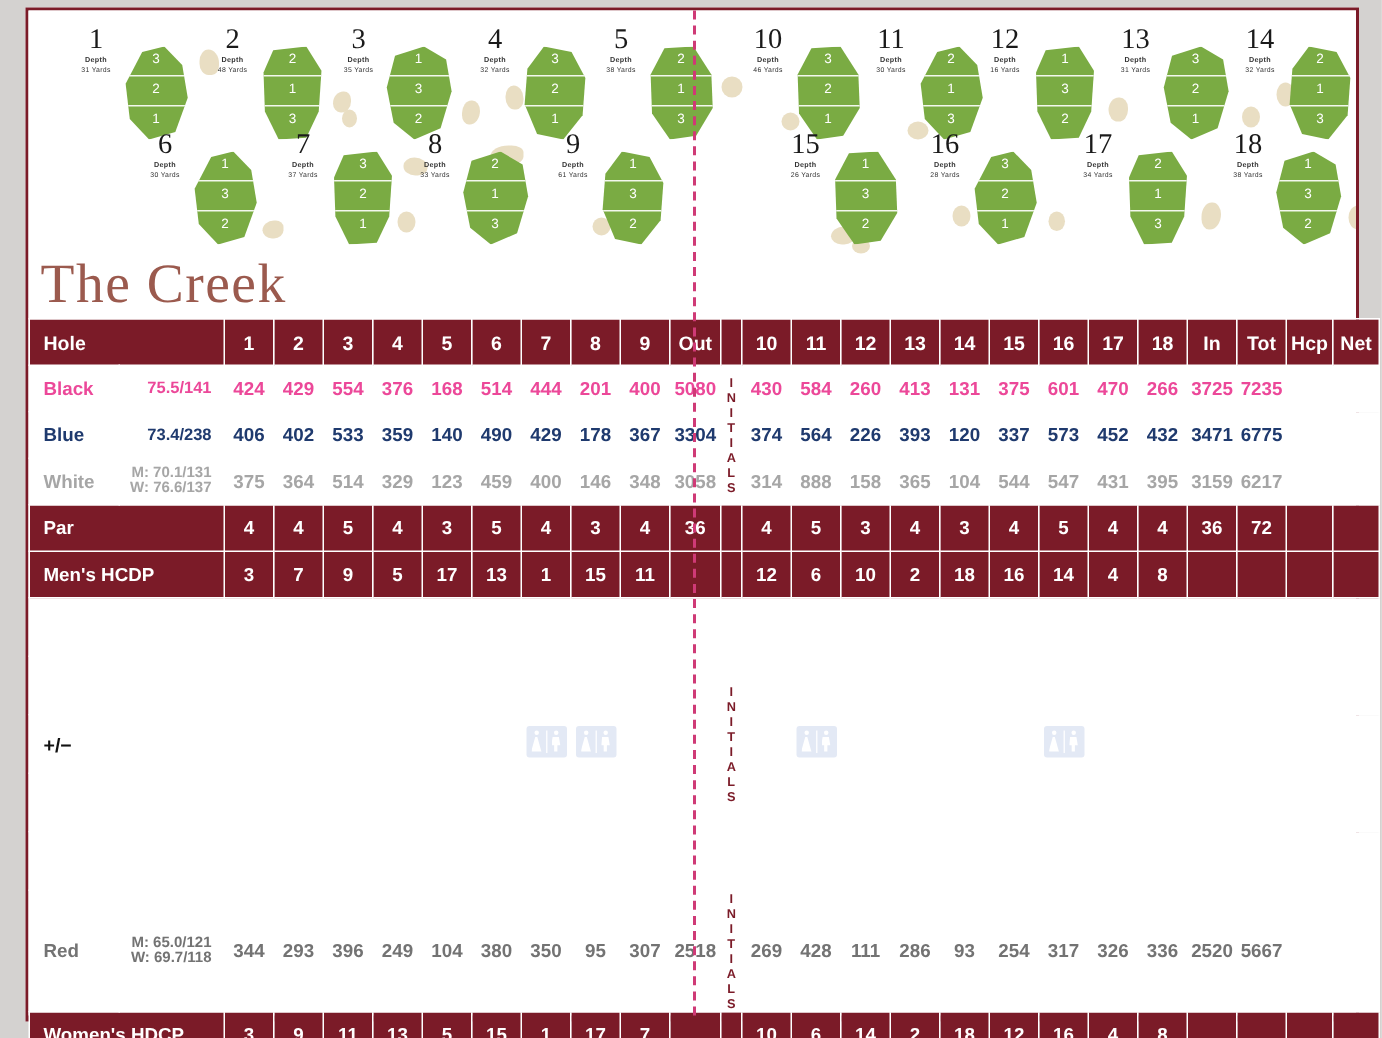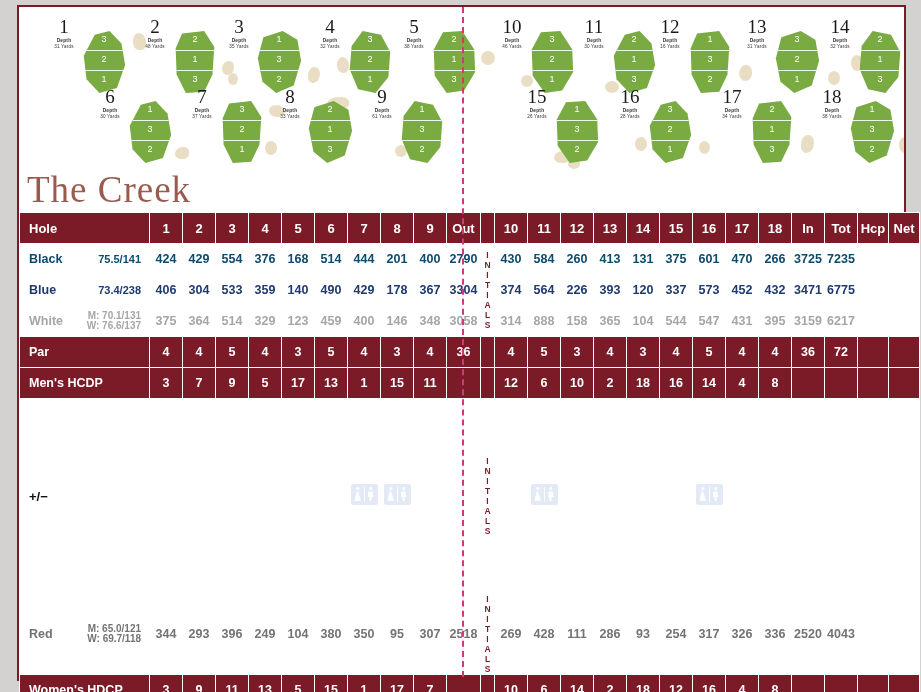--- a/index.html
+++ b/index.html
@@ -111,21 +111,21 @@
     text-align: left !important;
     padding-left: 9px !important;
     font-size: 12.5px;
   }
   .rate {
     text-align: right !important;
     padding-right: 8px !important;
     font-size: 11px;
   }
   .rate.two { font-size: 10px; line-height: 10px; }
-  td.blackrow { color: #0c4a6e; }
+  td.blackrow { color: #ec4899; }
   td.bluerow  { color: #1f3a6e; }
   td.whiterow { color: #a6a6a6; }
   td.redrow   { color: #737373; }
   .initials {
     background: #ffffff;
     color: #7b1b28;
     font-size: 8.5px;
     font-weight: 700;
     line-height: 10px;
     letter-spacing: 0;
@@ -490,21 +490,21 @@
             <td class="rate blackrow">75.5/141</td>
             <td class="blackrow">424</td>
             <td class="blackrow">429</td>
             <td class="blackrow">554</td>
             <td class="blackrow">376</td>
             <td class="blackrow">168</td>
             <td class="blackrow">514</td>
             <td class="blackrow">444</td>
             <td class="blackrow">201</td>
             <td class="blackrow">400</td>
-            <td class="blackrow">2790</td>
+            <td class="blackrow">5080</td>
             <td class="initials" rowspan="3">
               <div>I</div>
               <div>N</div>
               <div>I</div>
               <div>T</div>
               <div>I</div>
               <div>A</div>
               <div>L</div>
               <div>S</div>
             </td>
@@ -519,21 +519,21 @@
             <td class="blackrow">266</td>
             <td class="blackrow">3725</td>
             <td class="blackrow">7235</td>
             <td></td>
             <td></td>
           </tr>
           <tr class="white-row">
             <td class="lbl bluerow">Blue</td>
             <td class="rate bluerow">73.4/238</td>
             <td class="bluerow">406</td>
-            <td class="bluerow">304</td>
+            <td class="bluerow">402</td>
             <td class="bluerow">533</td>
             <td class="bluerow">359</td>
             <td class="bluerow">140</td>
             <td class="bluerow">490</td>
             <td class="bluerow">429</td>
             <td class="bluerow">178</td>
             <td class="bluerow">367</td>
             <td class="bluerow">3304</td>
             <td class="bluerow">374</td>
             <td class="bluerow">564</td>
@@ -826,21 +826,21 @@
             <td class="redrow">269</td>
             <td class="redrow">428</td>
             <td class="redrow">111</td>
             <td class="redrow">286</td>
             <td class="redrow">93</td>
             <td class="redrow">254</td>
             <td class="redrow">317</td>
             <td class="redrow">326</td>
             <td class="redrow">336</td>
             <td class="redrow">2520</td>
-            <td class="redrow">4043</td>
+            <td class="redrow">5667</td>
             <td></td>
             <td></td>
           </tr>
           <tr class="maroon">
             <td class="lbl" colspan="2">Women's HDCP</td>
             <td>3</td>
             <td>9</td>
             <td>11</td>
             <td>13</td>
             <td>5</td>

